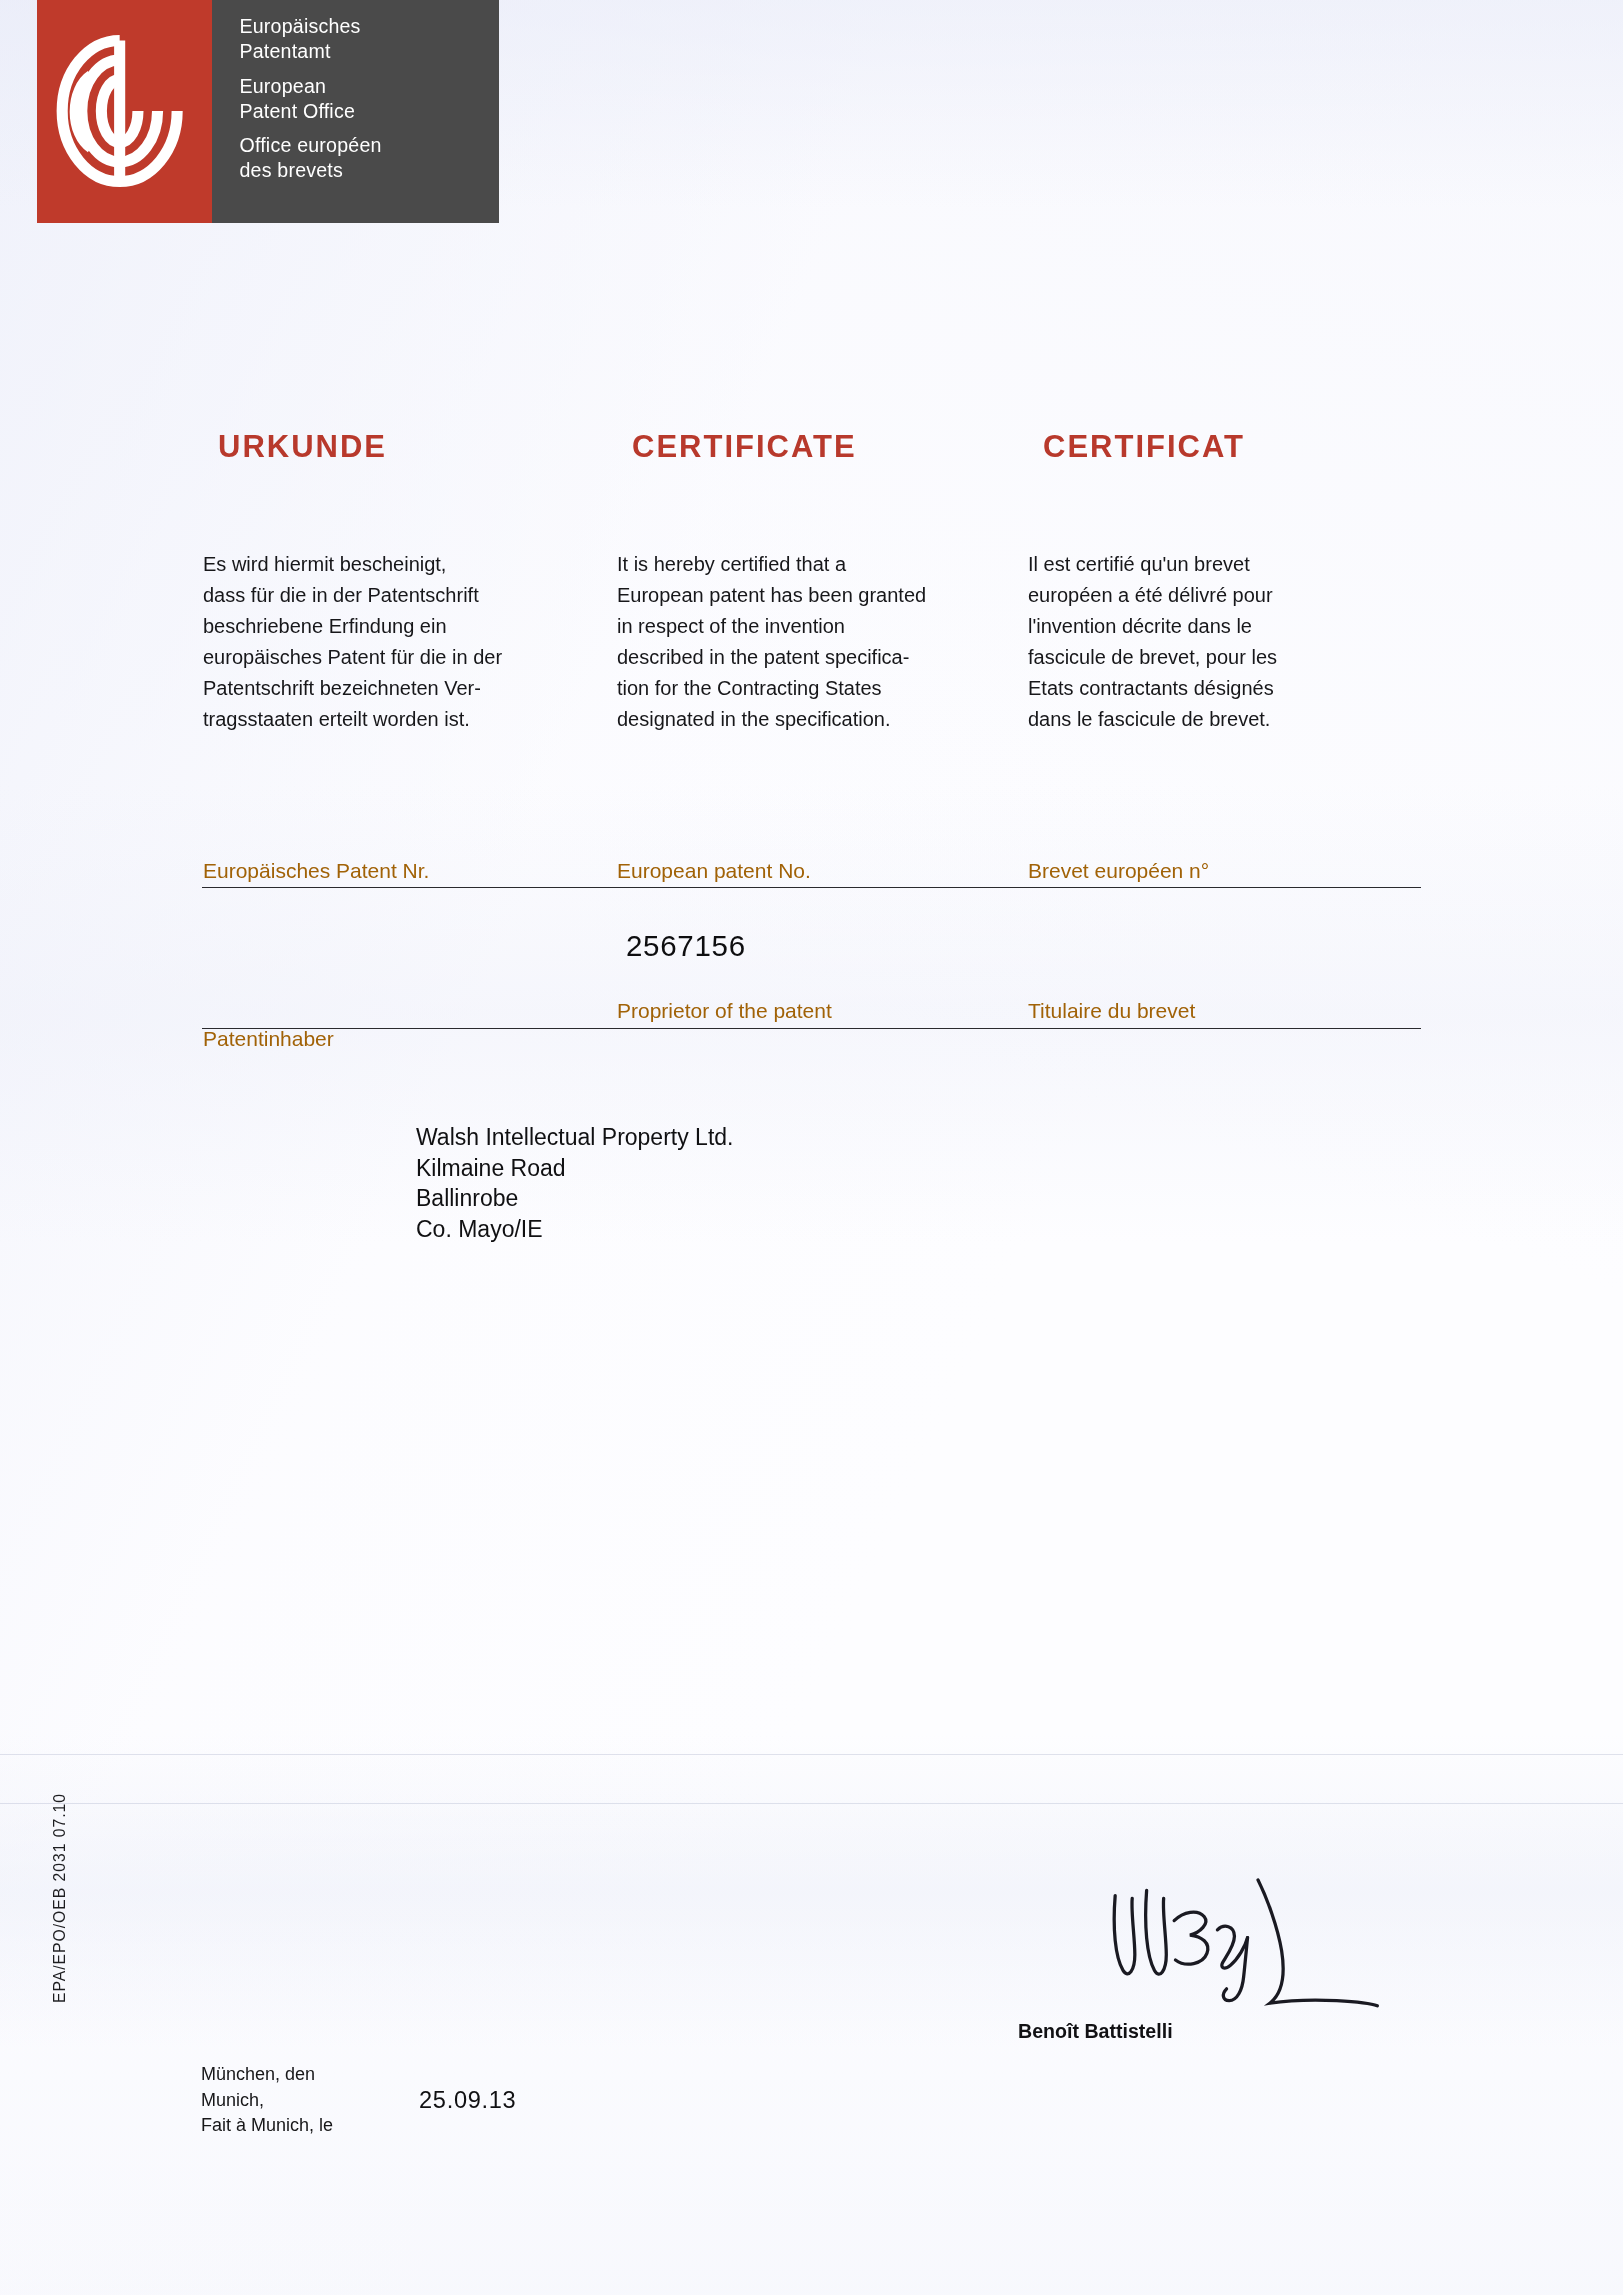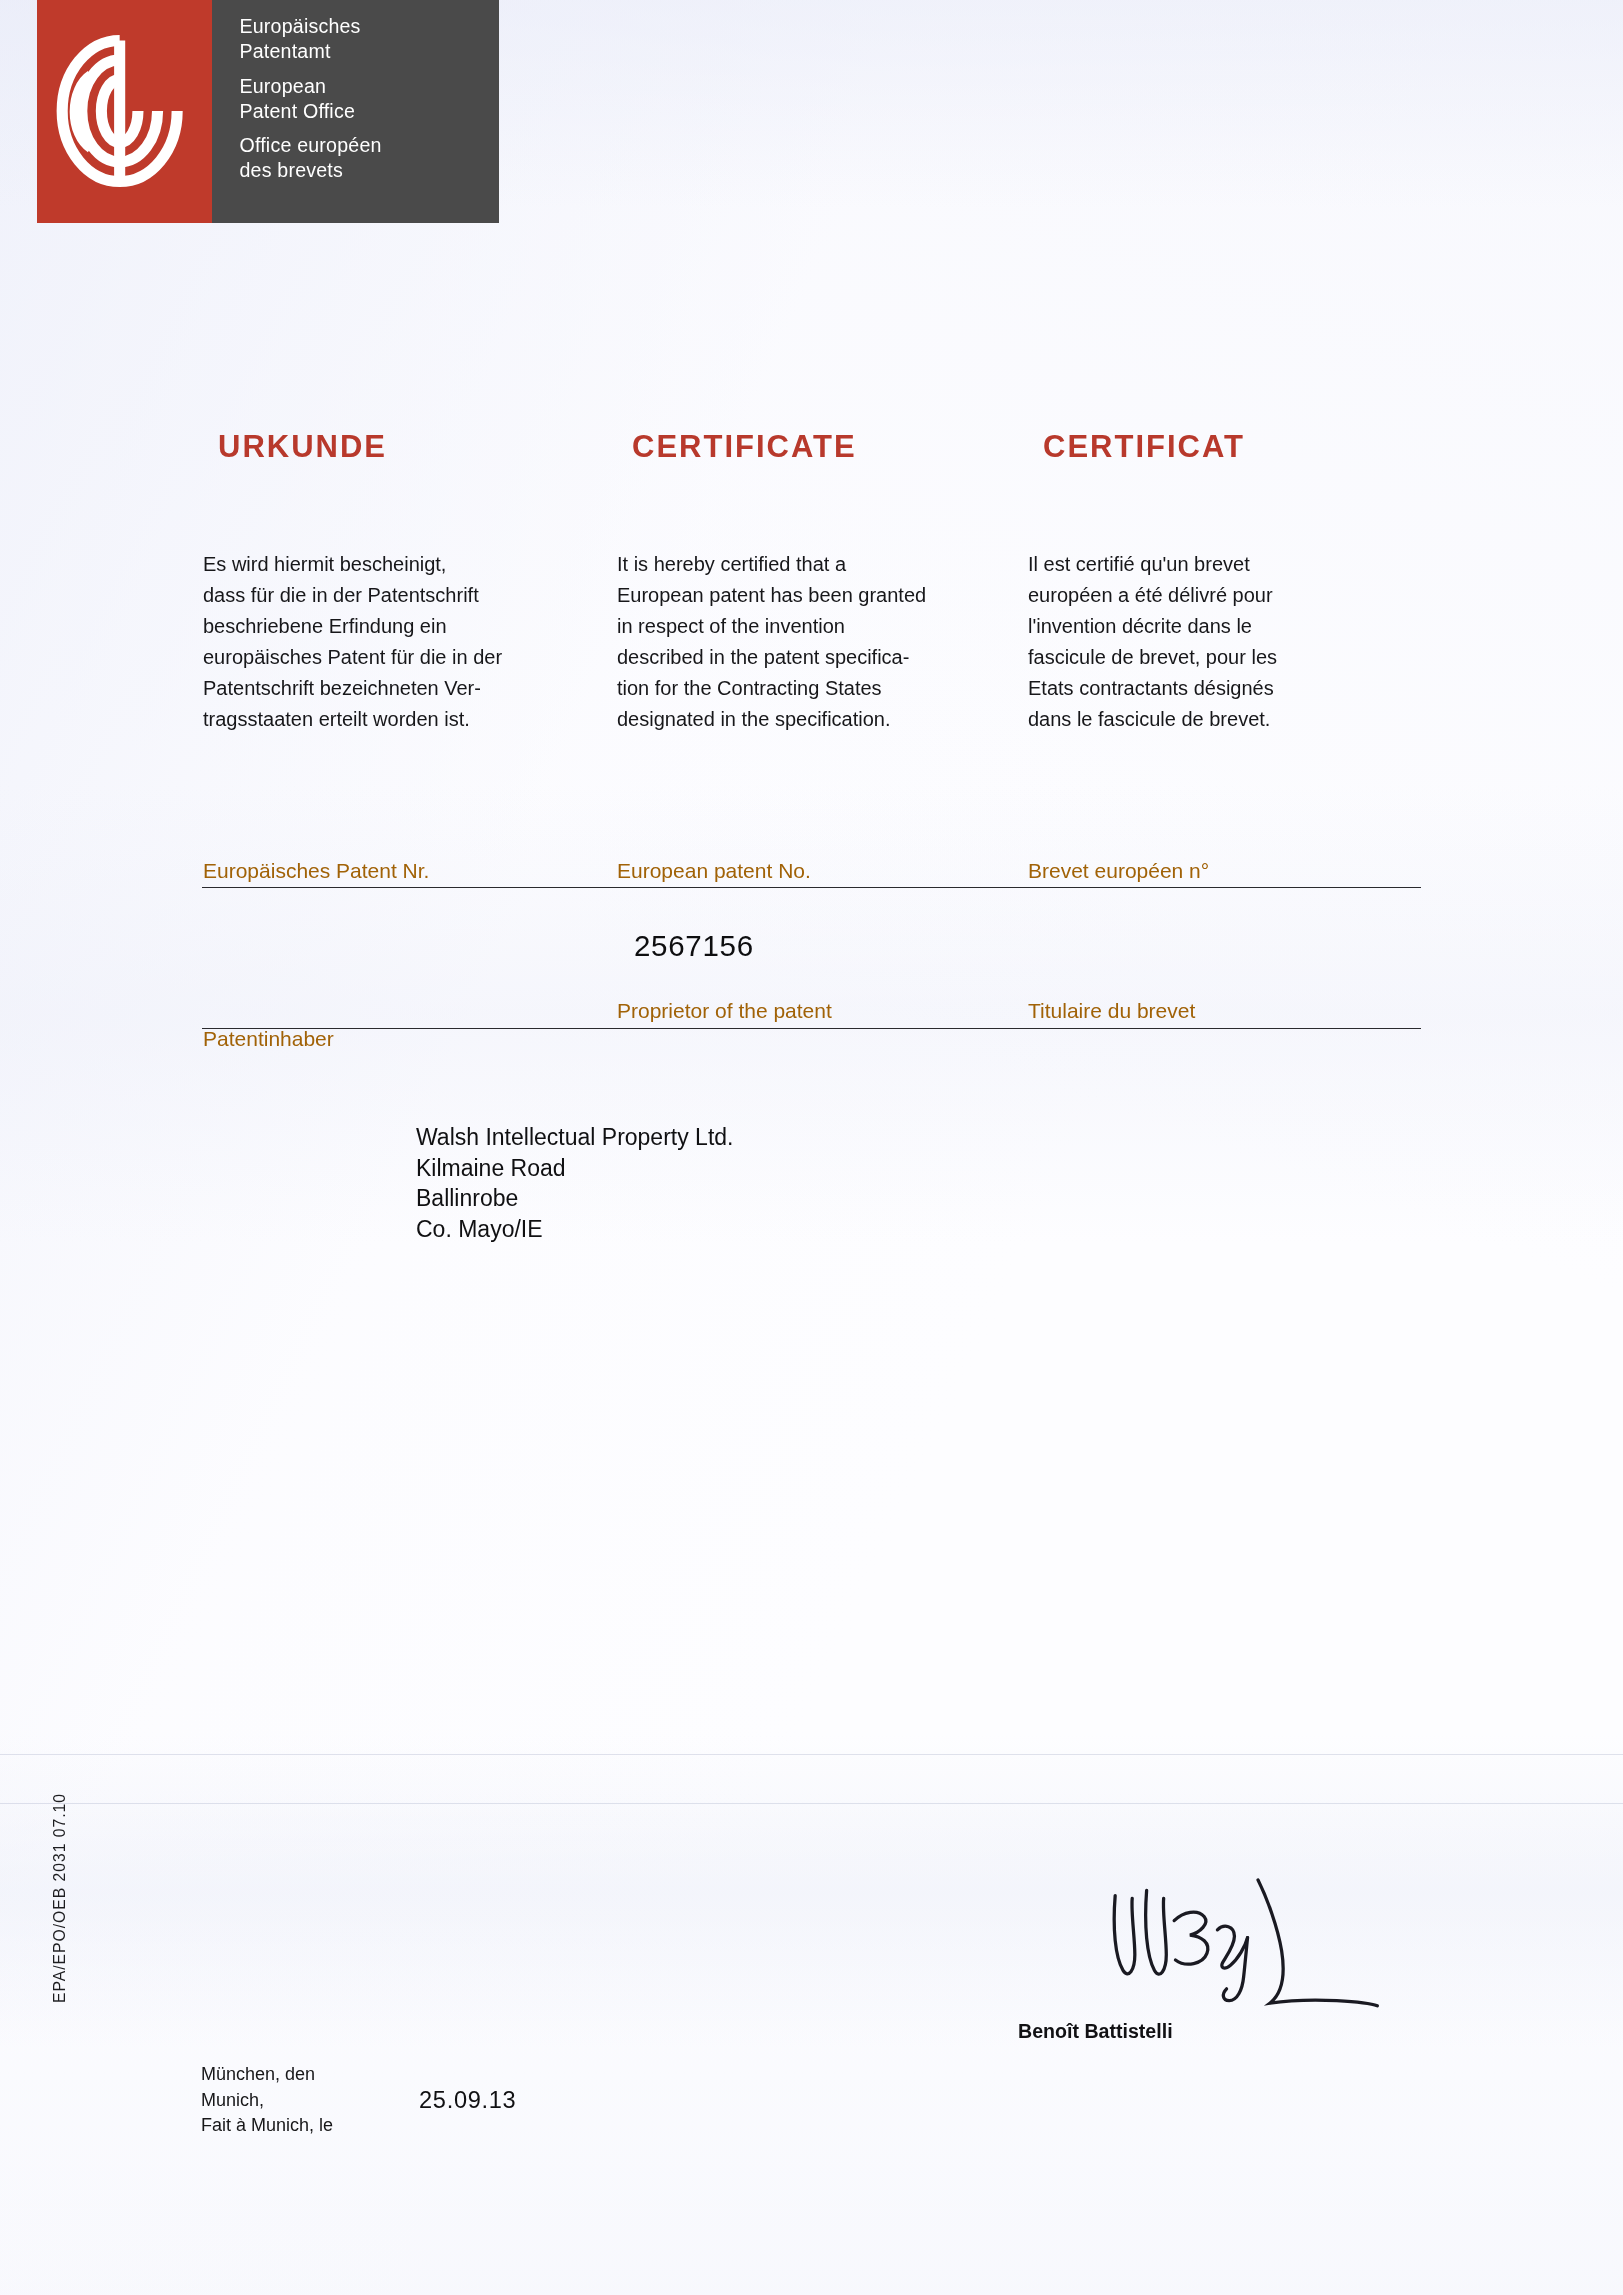--- a/index.html
+++ b/index.html
@@ -120,21 +120,20 @@
   .lbl-r2-en { left: 617px; top: 999px; }
   .lbl-r2-fr { left: 1028px; top: 999px; }
 
   .patent-number {
     position: absolute;
     left: 626px;
     top: 929px;
     font-size: 29.5px;
     letter-spacing: 0.7px;
     color: #0e0e10;
-    margin-left: 8px;
   }
 
   .proprietor {
     position: absolute;
     left: 416px;
     top: 1122px;
     font-size: 23px;
     line-height: 1.33;
     color: #101012;
     white-space: pre-line;

